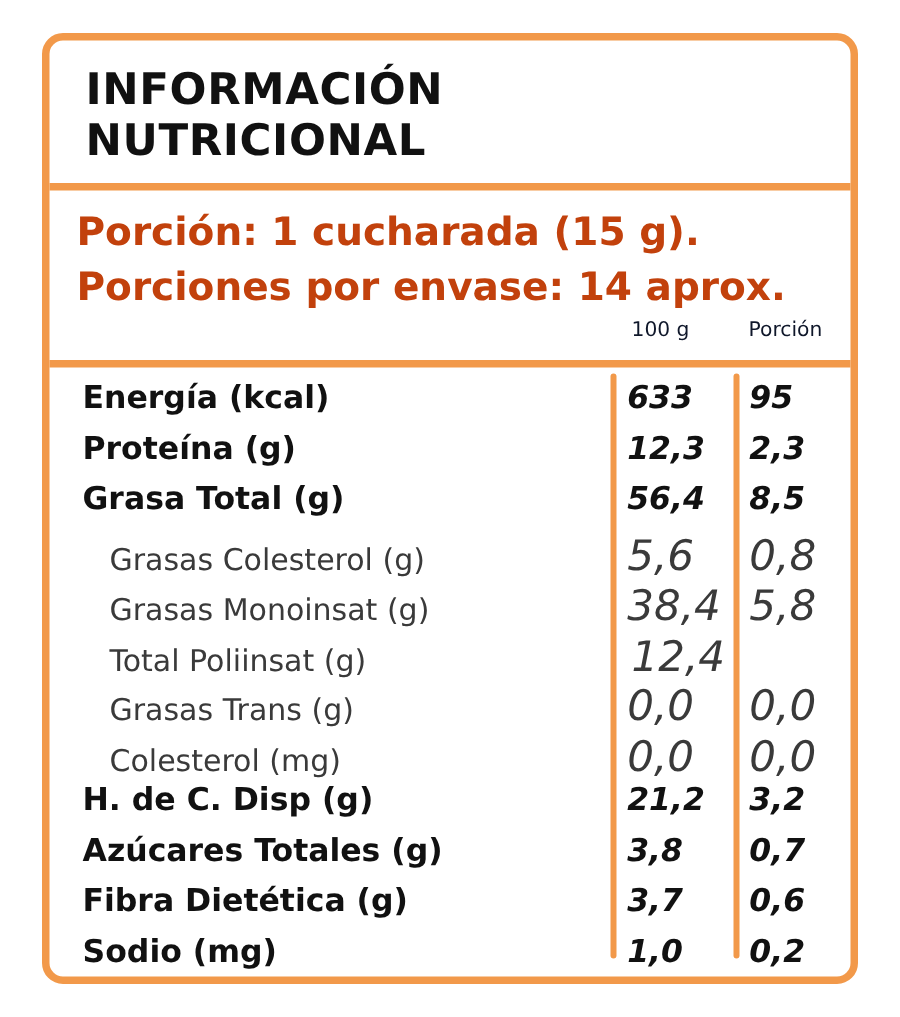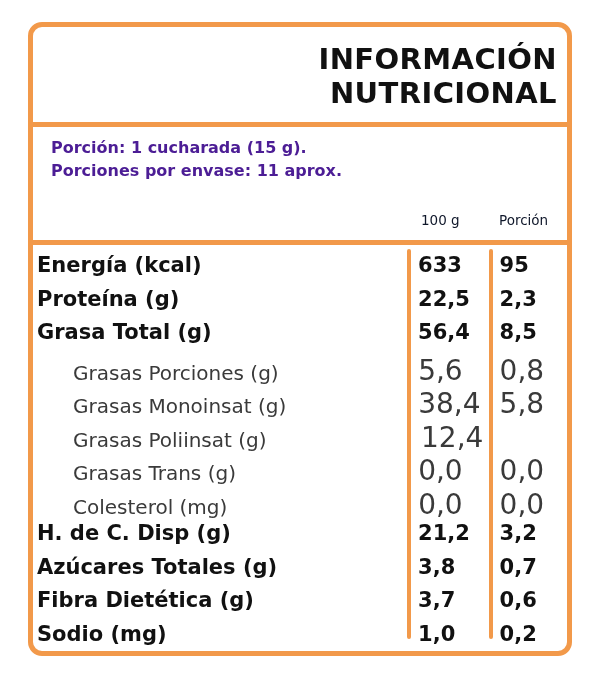--- a/index.html
+++ b/index.html
@@ -23,45 +23,45 @@
     height: 634px;
     box-sizing: border-box;
     border: 5px solid #f2994a;
     border-radius: 14px;
     background: #ffffff;
   }
 
   
   .title-block {
     box-sizing: border-box;
-    padding: 16px 10px 12px 2px;
+    padding: 16px 10px 12px 24px;
     border-bottom: 5px solid #f2994a;
-    text-align: right;
+    text-align: left;
   }
   .title-line {
     font-weight: bold;
     font-size: 29px;
     letter-spacing: 0.4px;
     line-height: 1.16;
     color: #111111;
   }
 
   
   .serving-block {
     box-sizing: border-box;
     padding: 10px 0 6px 18px;
     border-bottom: 5px solid #f2994a;
     height: 118px;
     position: relative;
   }
   .serving-line {
     font-weight: bold;
-    font-size: 16px;
+    font-size: 26px;
     line-height: 1.42;
-    color: #4c1d95;
+    color: #c2410c;
   }
 
   .col-heads {
     position: absolute;
     left: 0;
     right: 0;
     bottom: 6px;
     height: 22px;
   }
   .col-head {
@@ -91,95 +91,96 @@
   .vline.v2 { left: 456px; height: 390px; }
 
   .row {
     display: flex;
     align-items: baseline;
     height: 33.5px;
   }
   .label {
     width: 374px;
     box-sizing: border-box;
-    padding-left: 4px;
+    padding-left: 22px;
     font-size: 21px;
     font-weight: bold;
     color: #111111;
     white-space: nowrap;
   }
   .row.sub .label {
     padding-left: 40px;
     font-weight: normal;
     font-size: 20px;
     color: #3a3a3a;
   }
   .val {
     width: 82px;
     box-sizing: border-box;
     padding-left: 14px;
     font-size: 21px;
     font-weight: bold;
     color: #111111;
+    font-style: italic;
   }
   .row.sub .val {
     font-weight: normal;
     font-size: 28px;
     color: #3a3a3a;
   }
 </style>
 </head>
 <body>
 
 <div class="panel">
 
   <div class="title-block">
     <div class="title-line">INFORMACIÓN</div>
     <div class="title-line">NUTRICIONAL</div>
   </div>
 
   <div class="serving-block">
     <div class="serving-line">Porción: 1 cucharada (15 g).</div>
-    <div class="serving-line">Porciones por envase: 11 aprox.</div>
+    <div class="serving-line">Porciones por envase: 14 aprox.</div>
     <div class="col-heads">
       <div class="col-head c1">100 g</div>
       <div class="col-head c2">Porción</div>
     </div>
   </div>
 
   <div class="rows" id="rows-container">
     <div class="vline v1"></div>
     <div class="vline v2"></div>
   <div class="row">
         <div class="label">Energía (kcal)</div>
         <div class="val">633</div>
         <div class="val">95</div>
       </div>
       <div class="row">
         <div class="label">Proteína (g)</div>
-        <div class="val">22,5</div>
+        <div class="val">12,3</div>
         <div class="val">2,3</div>
       </div>
       <div class="row">
         <div class="label">Grasa Total (g)</div>
         <div class="val">56,4</div>
         <div class="val">8,5</div>
       </div>
       <div class="row sub">
-        <div class="label">Grasas Porciones (g)</div>
+        <div class="label">Grasas Colesterol (g)</div>
         <div class="val">5,6</div>
         <div class="val">0,8</div>
       </div>
       <div class="row sub">
         <div class="label">Grasas Monoinsat (g)</div>
         <div class="val">38,4</div>
         <div class="val">5,8</div>
       </div>
       <div class="row sub">
-        <div class="label">Grasas Poliinsat (g)</div>
+        <div class="label">Total Poliinsat (g)</div>
         <div class="val">12,4</div>
       </div>
       <div class="row sub">
         <div class="label">Grasas Trans (g)</div>
         <div class="val">0,0</div>
         <div class="val">0,0</div>
       </div>
       <div class="row sub">
         <div class="label">Colesterol (mg)</div>
         <div class="val">0,0</div>

